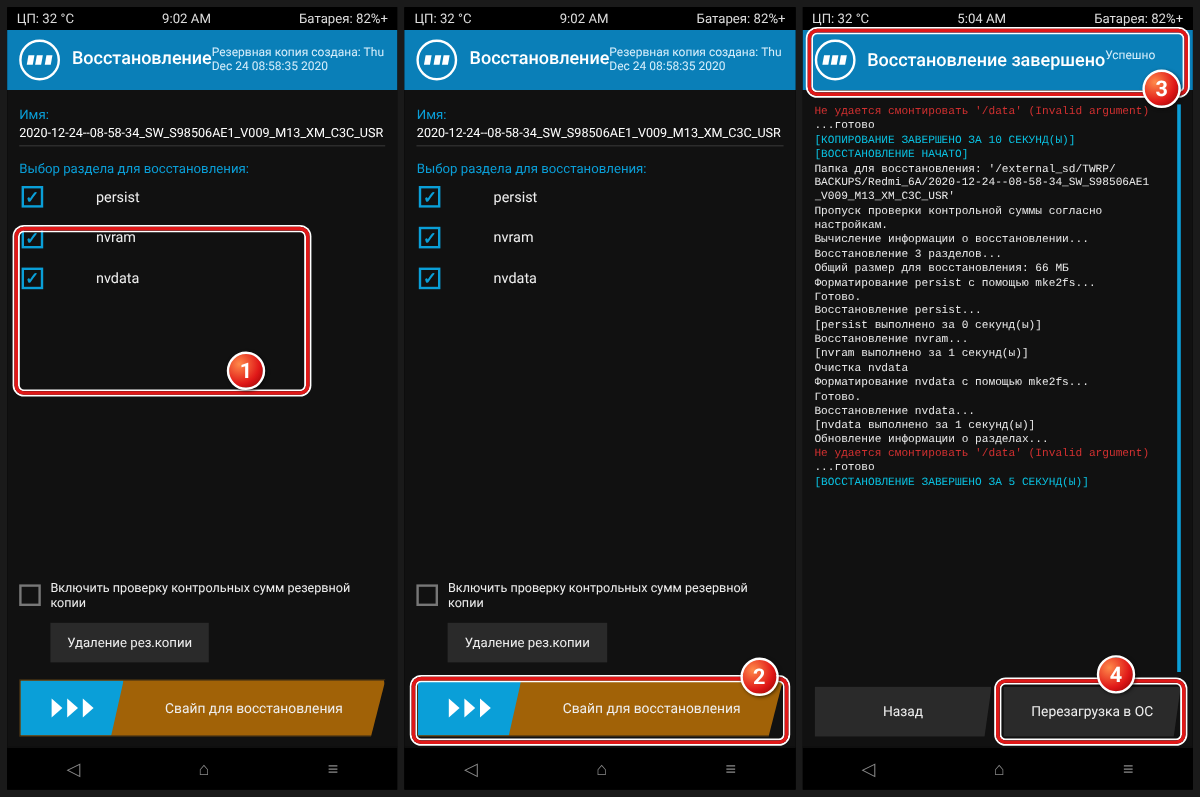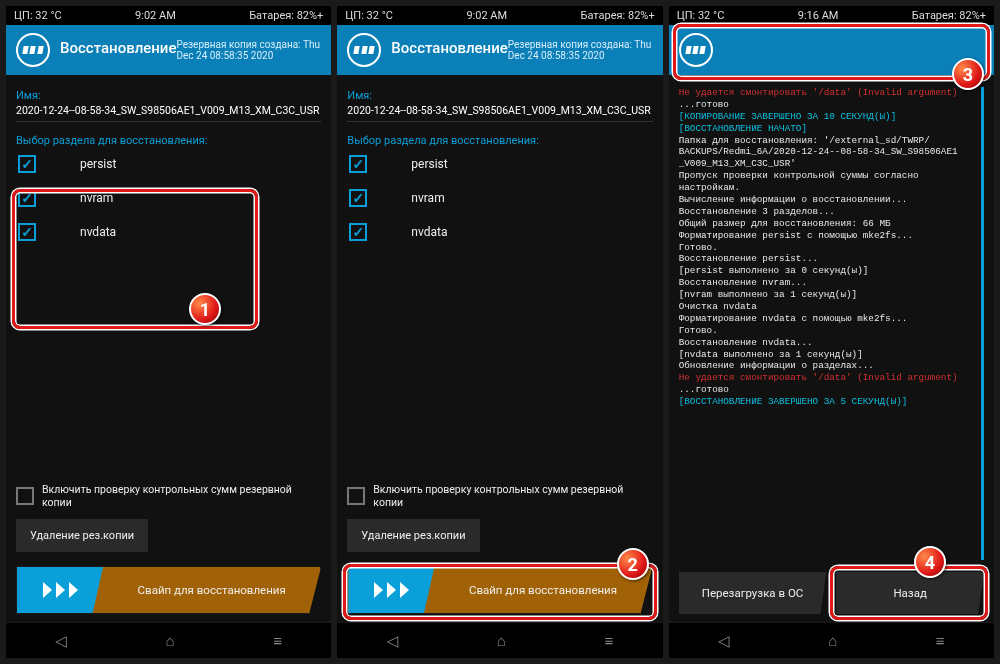--- a/index.html
+++ b/index.html
@@ -82,20 +82,21 @@
   .spacer { flex: 1; }
   .md5-row { display: flex; align-items: center; gap: 8px; margin: 10px 0; font-size: 10.5px; }
   .btn-delete {
     background: #2a2a2a;
     color: #eee;
     padding: 10px 14px;
     font-size: 11px;
     display: inline-block;
     margin-bottom: 14px;
     width: fit-content;
+    margin-left: 26px;
   }
   .swipe-bar {
     display: flex;
     align-items: center;
     height: 48px;
     background: #a16207;
     border: 1px solid #1a1a1a;
     clip-path: polygon(0 0, 100% 0, 96% 100%, 0 100%);
   }
   .swipe-handle {
@@ -290,31 +291,35 @@
     <span class="nav-icon">≡</span>
   </div>
 
   <div class="highlight-box" style="bottom:38px; left:6px; right:6px; height:56px;"></div>
   <div class="badge" style="bottom:78px; right:14px;">2</div>
 </div>
 
 <div class="phone">
   <div class="status-bar">
     <span>ЦП: 32 °C</span>
-    <span>9:16 AM</span>
+    <span>5:04 AM</span>
     <span>Батарея: 82%+</span>
   </div>
   <div class="header">
     <div class="twrp-logo">
         <div class="twrp-logo-inner">
           <span></span>
           <span></span>
           <span></span>
         </div>
       </div>
+    <div class="header-text">
+      <div class="header-title">Восстановление завершено</div>
+      <div class="header-sub">Успешно</div>
+    </div>
   </div>
   <div class="content">
     <div class="log"><span class="err">Не удается смонтировать '/data' (Invalid argument)</span>
 <span class="txt">...готово</span>
 <span class="ok">[КОПИРОВАНИЕ ЗАВЕРШЕНО ЗА 10 СЕКУНД(Ы)]</span>
 <span class="ok">[ВОССТАНОВЛЕНИЕ НАЧАТО]</span>
 <span class="txt">Папка для восстановления: '/external_sd/TWRP/</span>
 <span class="txt">BACKUPS/Redmi_6A/2020-12-24--08-58-34_SW_S98506AE1</span>
 <span class="txt">_V009_M13_XM_C3C_USR'</span>
 <span class="txt">Пропуск проверки контрольной суммы согласно</span>
@@ -331,22 +336,22 @@
 <span class="txt">Очистка nvdata</span>
 <span class="txt">Форматирование nvdata с помощью mke2fs...</span>
 <span class="txt">Готово.</span>
 <span class="txt">Восстановление nvdata...</span>
 <span class="txt">[nvdata выполнено за 1 секунд(ы)]</span>
 <span class="txt">Обновление информации о разделах...</span>
 <span class="err">Не удается смонтировать '/data' (Invalid argument)</span>
 <span class="txt">...готово</span>
 <span class="ok">[ВОССТАНОВЛЕНИЕ ЗАВЕРШЕНО ЗА 5 СЕКУНД(Ы)]</span></div>
     <div class="btn-row">
+      <div class="bbtn">Назад</div>
       <div class="bbtn">Перезагрузка в ОС</div>
-      <div class="bbtn">Назад</div>
     </div>
   </div>
   <div class="nav-bar">
     <span class="nav-icon">◁</span>
     <span class="nav-icon">⌂</span>
     <span class="nav-icon">≡</span>
   </div>
 
   <div class="highlight-box" style="top:18px; left:4px; right:4px; height:56px;"></div>
   <div class="badge" style="top:52px; right:10px;">3</div>

